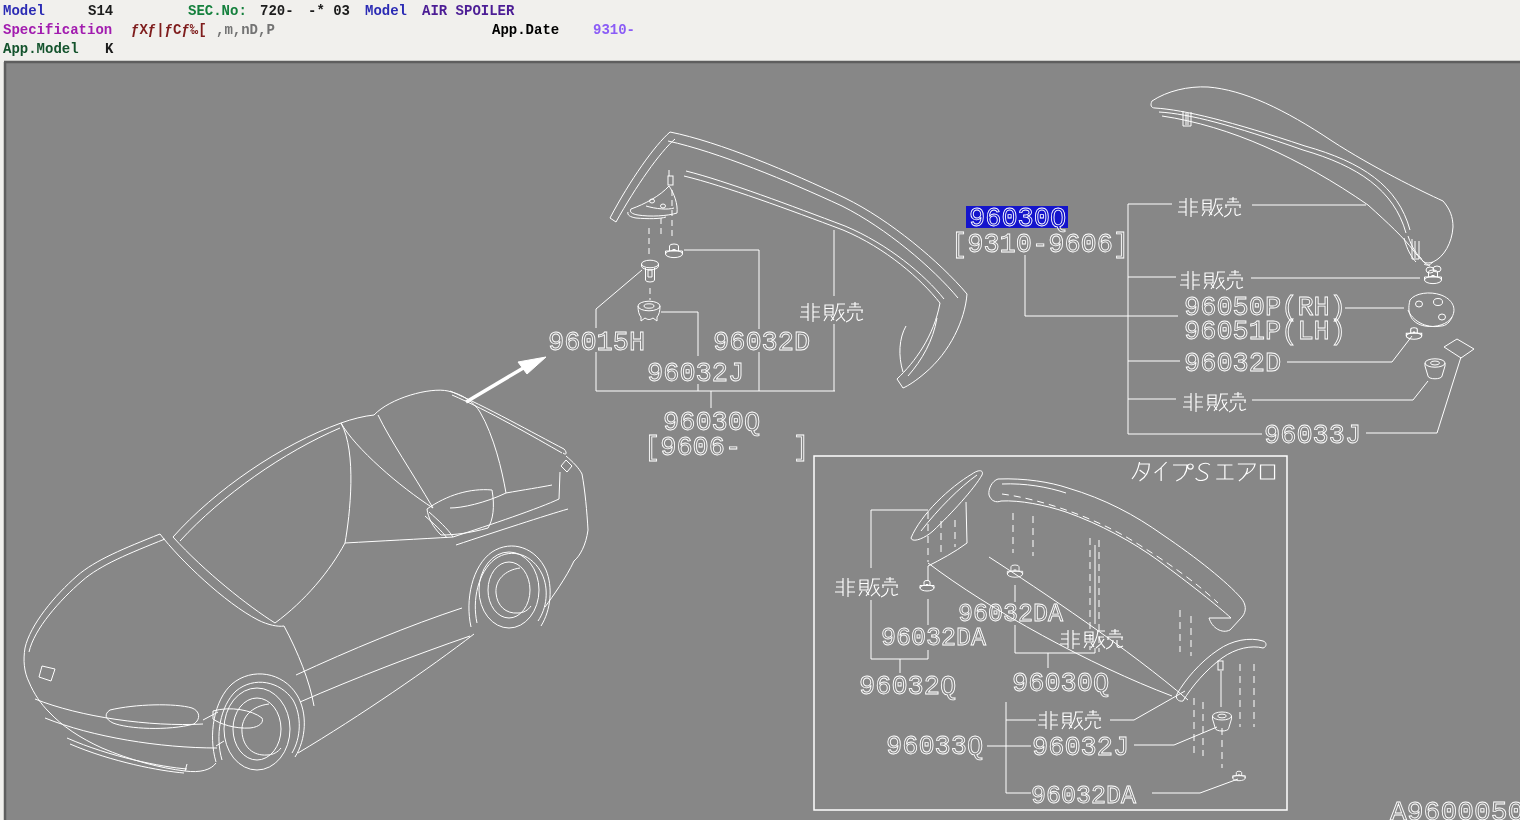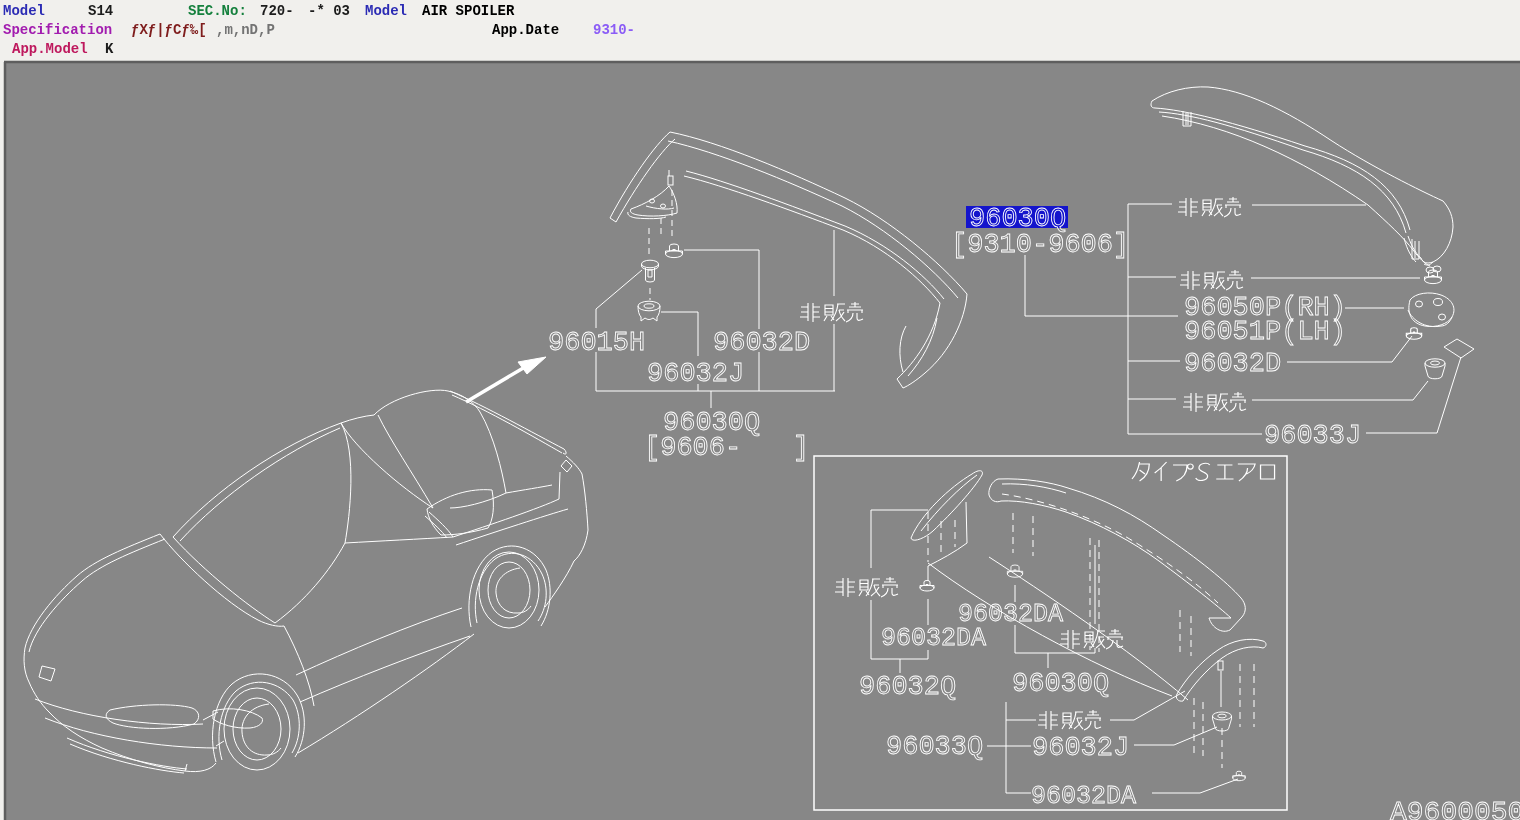--- a/index.html
+++ b/index.html
@@ -7,31 +7,31 @@
 .st{fill:none;stroke:#fff;stroke-width:0.85;font-family:"Liberation Mono",monospace;}
 </style></head><body>
 
 <div class="hl" style="top:3px">
     <span style="left:3px;color:#2b2bb4">Model</span>
     <span style="left:88px;color:#1c1c1c">S14</span>
     <span style="left:188px;color:#15803d">SEC.No:</span>
     <span style="left:260px;color:#1c1c1c">720-</span>
     <span style="left:308px;color:#1c1c1c">-* 03</span>
     <span style="left:365px;color:#2b2bb4">Model</span>
-    <span style="left:422px;color:#000000">AIR SPOILER</span>
+    <span style="left:422px;color:#4c1d95">AIR SPOILER</span>
   </div>
 <div class="hl" style="top:22px">
     <span style="left:3px;color:#a21caf">Specification</span>
     <span style="left:131px;color:#7f1d1d">ƒXƒ|ƒCƒ‰[</span>
     <span style="left:216px;color:#737373">,m,nD,P</span>
     <span style="left:492px;color:#000000">App.Date</span>
     <span style="left:593px;color:#8b5cf6">9310-</span>
   </div>
 <div class="hl" style="top:41px">
-    <span style="left:12px;color:#be185d">App.Model</span>
+    <span style="left:3px;color:#14532d">App.Model</span>
     <span style="left:105px;color:#1c1c1c">K</span>
   </div>
 
 <svg width="1520" height="820" viewBox="0 0 1520 820">
 
 <defs>
 <g id="nhb" stroke="#fff" stroke-width="1.15" fill="none">
  <path d="M8,1 V19 M13,1 V20 M8,5 H1 M8,10 H1 M8,15 H0 M13,5 H20 M13,10 H19 M13,15 H20"></path>
  <path d="M25,3 H33 V13 H25 Z M25,6.5 H33 M25,10 H33 M27,14 L24,19 M31,14 L34,18"></path>
  <path d="M37,2 H45 M38,2 C37,9 35,14 31,19 M39,8 H44 M39,8 C40,13 42,16 45,19 M44,10 C42,14 39,17 36,19"></path>

